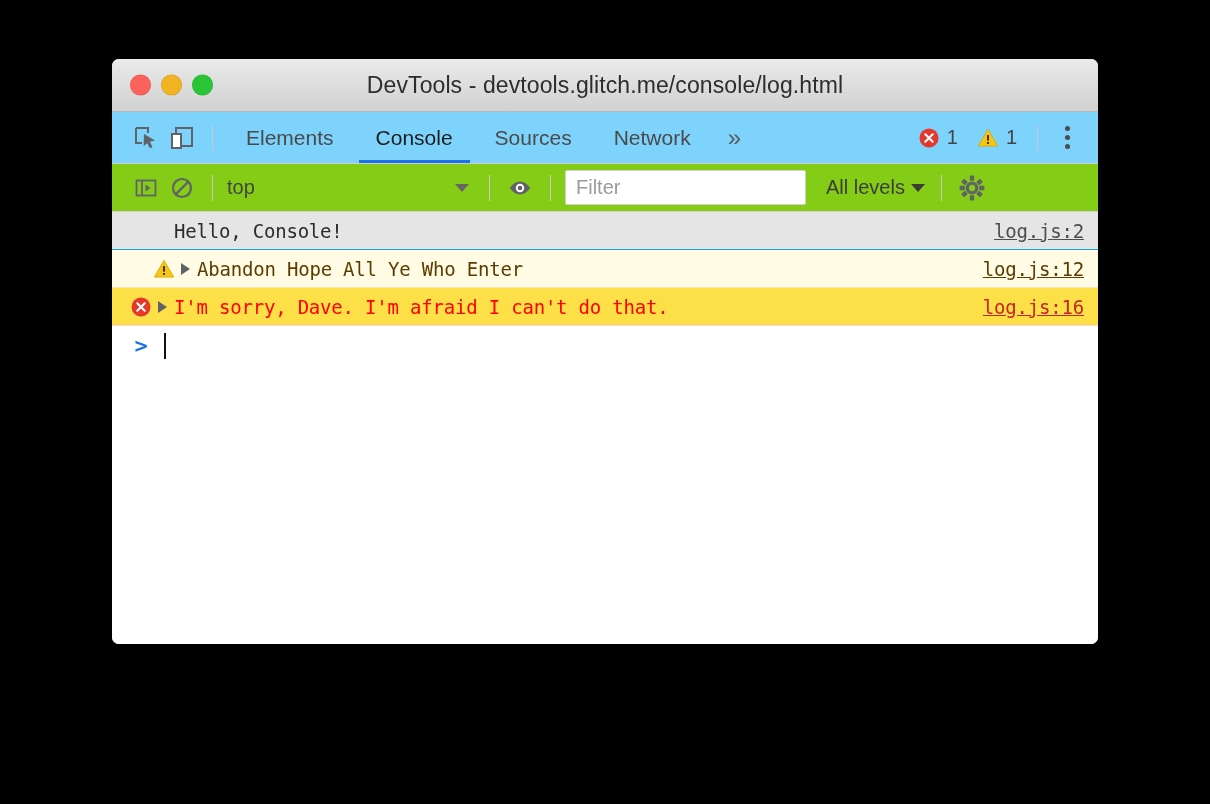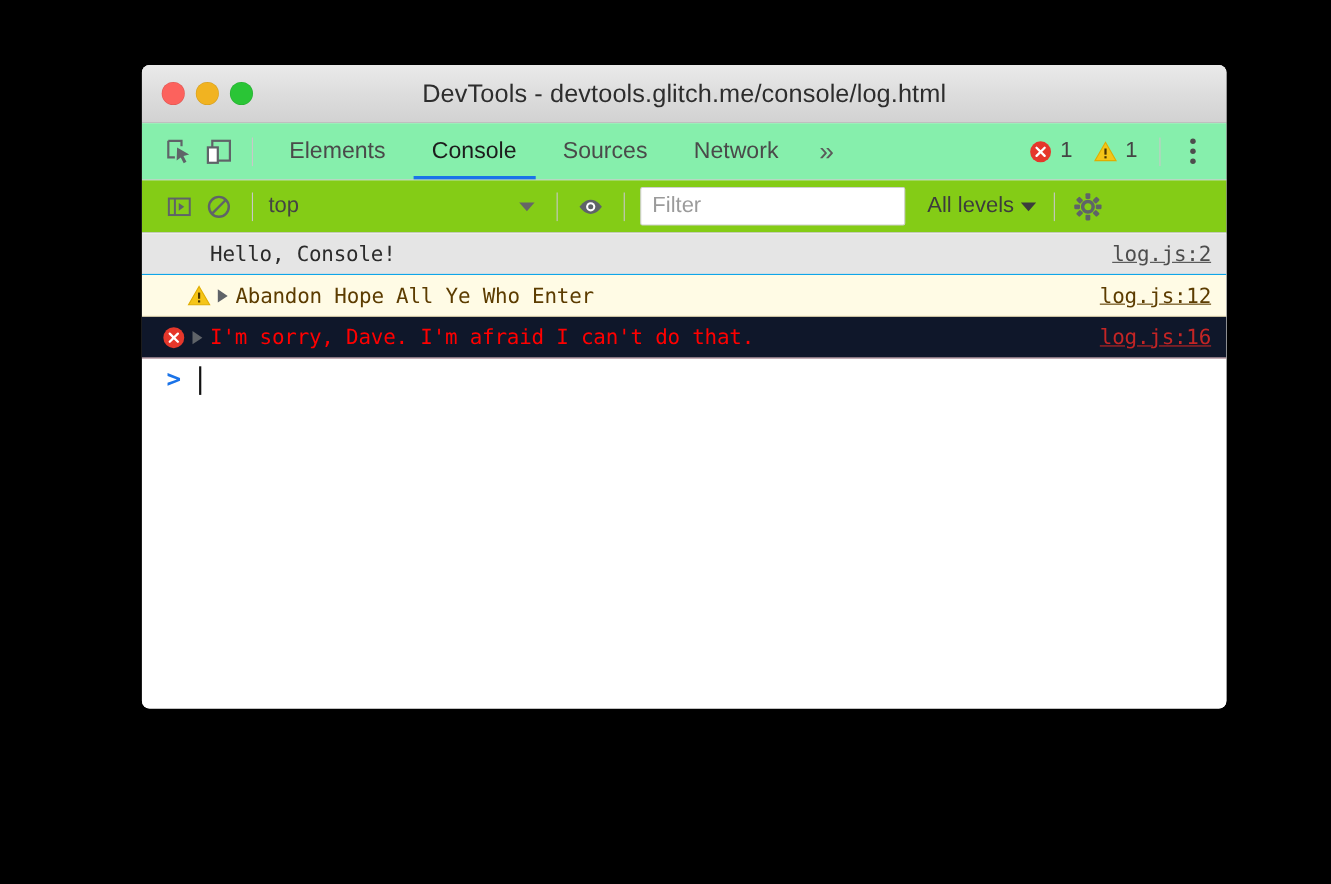--- a/index.html
+++ b/index.html
@@ -11,21 +11,21 @@
     overflow: hidden;
   }
   body {
     font-family: "Liberation Sans", sans-serif;
     -webkit-font-smoothing: antialiased;
   }
 
   
   .window {
     position: absolute;
-    left: 129px;
+    left: 112px;
     top: 59px;
     width: 986px;
     height: 585px;
     background: #ffffff;
     border-radius: 7px;
     overflow: hidden;
     box-shadow: 0 0 0 0.5px rgba(0,0,0,0.35);
   }
 
   
@@ -60,21 +60,21 @@
     font-size: 23px;
     color: #2d2d2d;
     letter-spacing: 0.1px;
     white-space: nowrap;
   }
 
   
   .tabbar {
     position: relative;
     height: 52px;
-    background: #86efac;
+    background: #7dd3fc;
     border-bottom: 1px solid #cdcdcd;
     display: flex;
     align-items: center;
     padding: 0 14px 0 16px;
     box-sizing: border-box;
   }
   .icon-btn {
     display: flex;
     align-items: center;
     justify-content: center;
@@ -256,21 +256,21 @@
   }
   .msg.log .src { color: #4d4d4d; }
   .msg.warning {
     background: #fffbe5;
     border-bottom: 1px solid #f5e6b8;
     color: #5c3c00;
     padding-left: 35px;
   }
   .msg.warning .src { color: #5c3c00; }
   .msg.error {
-    background: #0f172a;
+    background: #fde047;
     border-bottom: 1px solid #ffd6d9;
     color: #ff0000;
   }
   .msg.error .src { color: #c42525; }
 
   .prompt-row {
     display: flex;
     align-items: center;
     min-height: 40px;
     padding-left: 12px;

